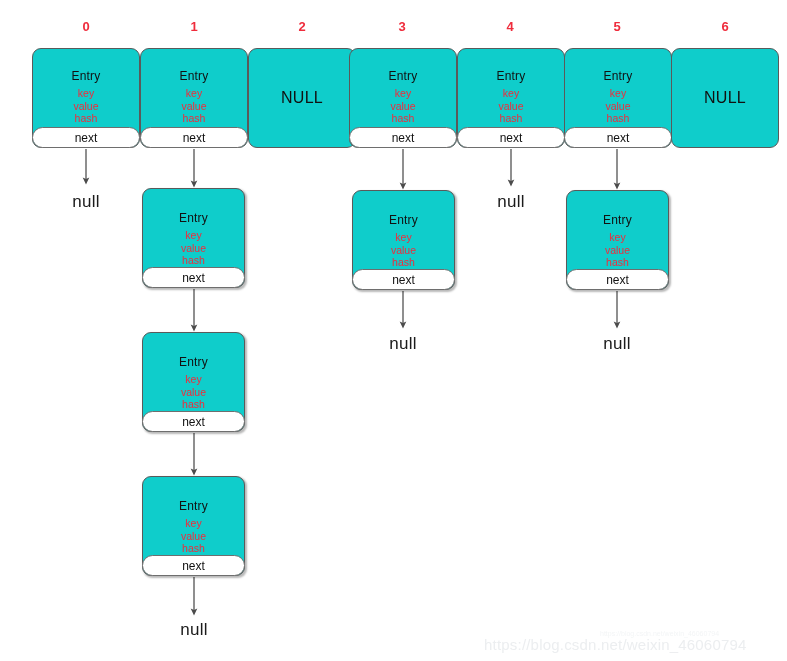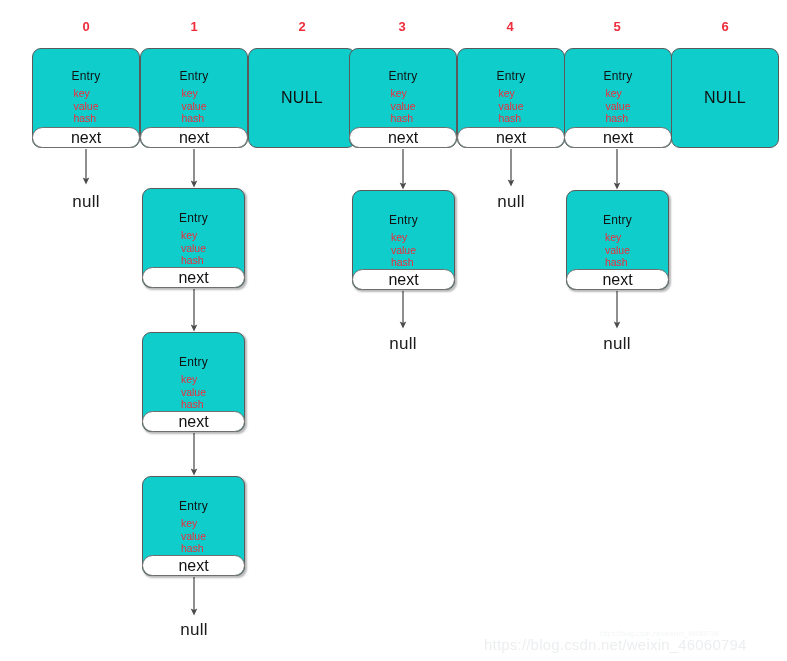--- a/index.html
+++ b/index.html
@@ -55,20 +55,21 @@
 
   .entry-title {
     font-size: 12px;
     color: #111111;
     margin-top: 18px;
     line-height: 19px;
     letter-spacing: .2px;
   }
   .entry-fields {
     margin-top: 1px;
+    text-align: center;
     color: #ef2c3c;
     font-size: 10.5px;
     line-height: 12.5px;
   }
   .null-text {
     font-size: 16px;
     color: #111111;
     letter-spacing: .3px;
   }
 
@@ -78,21 +79,21 @@
     bottom: -1px;
     width: 108px;
     height: 21px;
     box-sizing: border-box;
     background: #ffffff;
     border: 1px solid #6e6e6e;
     border-radius: 11px;
     display: flex;
     align-items: center;
     justify-content: center;
-    font-size: 16px;
+    font-size: 12px;
     color: #111111;
   }
 
   
   .node {
     position: absolute;
     width: 103px;
     height: 100px;
     box-sizing: border-box;
     background: #0fcdcb;

